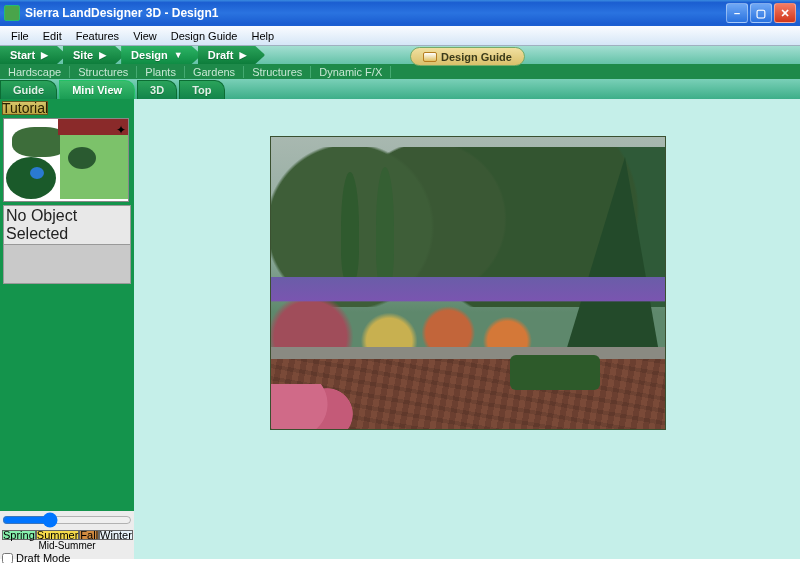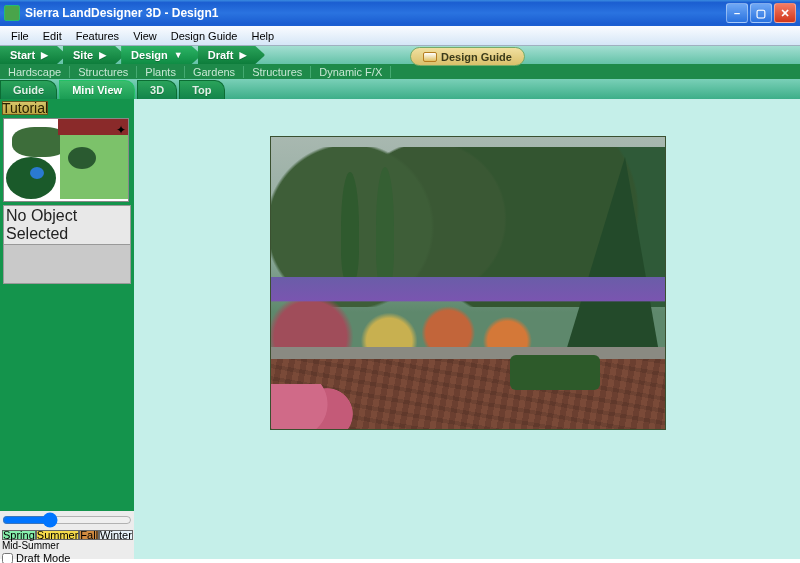--- a/index.html
+++ b/index.html
@@ -41,21 +41,21 @@
 .tutorial-btn { margin: 2px 0 0 2px; width: 46px; height: 14px; background: linear-gradient(#d7c56a, #bda643); border: 1px solid #6a5a1e; font-size: 14px; display: flex; align-items: center; justify-content: center; color:#2a2200;}
 .mini-map { margin: 3px; width: 126px; height: 84px; background: #fff; border: 1px solid #888; position: relative; overflow: hidden; }
 .mini-map .blob { position: absolute; border-radius: 50%; }
 .noselect { margin: 0 3px; background: #e8e8e8; border: 1px solid #999; border-bottom: none; padding: 1px 2px; font-size: 16px; color: #222; }
 .inspector { margin: 0 3px; height: 40px; background: #c9c9c9; border: 1px solid #999; }
 .spacer { flex: 1; }
 .season-box { height: 48px; background: #ececec; margin: 0; padding: 1px 2px 2px; font-size: 10px; }
 .season-slider { width: 100%; }
 .season-bar { display: flex; height: 10px; font-size: 8px; text-align: center; }
 .season-bar div { flex: 1; border: 1px solid #666; line-height: 9px; }
-.caption { text-align: left; font-size: 10px; }
+.caption { text-align: center; font-size: 10px; }
 .draft { display: flex; align-items: center; gap: 3px; padding-top: 1px; }
 .draft input { width: 11px; height: 11px; }
 
 .canvas { flex: 1; background: #c5efe9; position: relative; }
 .render { position: absolute; left: 136px; top: 37px; width: 396px; height: 294px; background: #4a6a40; border: 1px solid #3a5030; overflow: hidden; }
 
 
 .render .sky { position:absolute; inset:0; background: linear-gradient(#a8b8b0, #8ca89a 40%, #5e886c 60%); }
 .render .trees { position:absolute; top:10px; left:0; right:0; height:160px; background: radial-gradient(circle at 20% 50%, #3e5e38 0 25%, transparent 26%), radial-gradient(circle at 40% 45%, #3a5834 0 30%, transparent 31%), radial-gradient(circle at 65% 40%, #335530 0 40%, transparent 41%), radial-gradient(circle at 88% 50%, #2f5a38 0 45%, transparent 46%); }
 .render .conifer { position:absolute; right:0; top:20px; width:0; height:0; border-left:70px solid transparent; border-right:40px solid transparent; border-bottom:230px solid #234a2a; }

